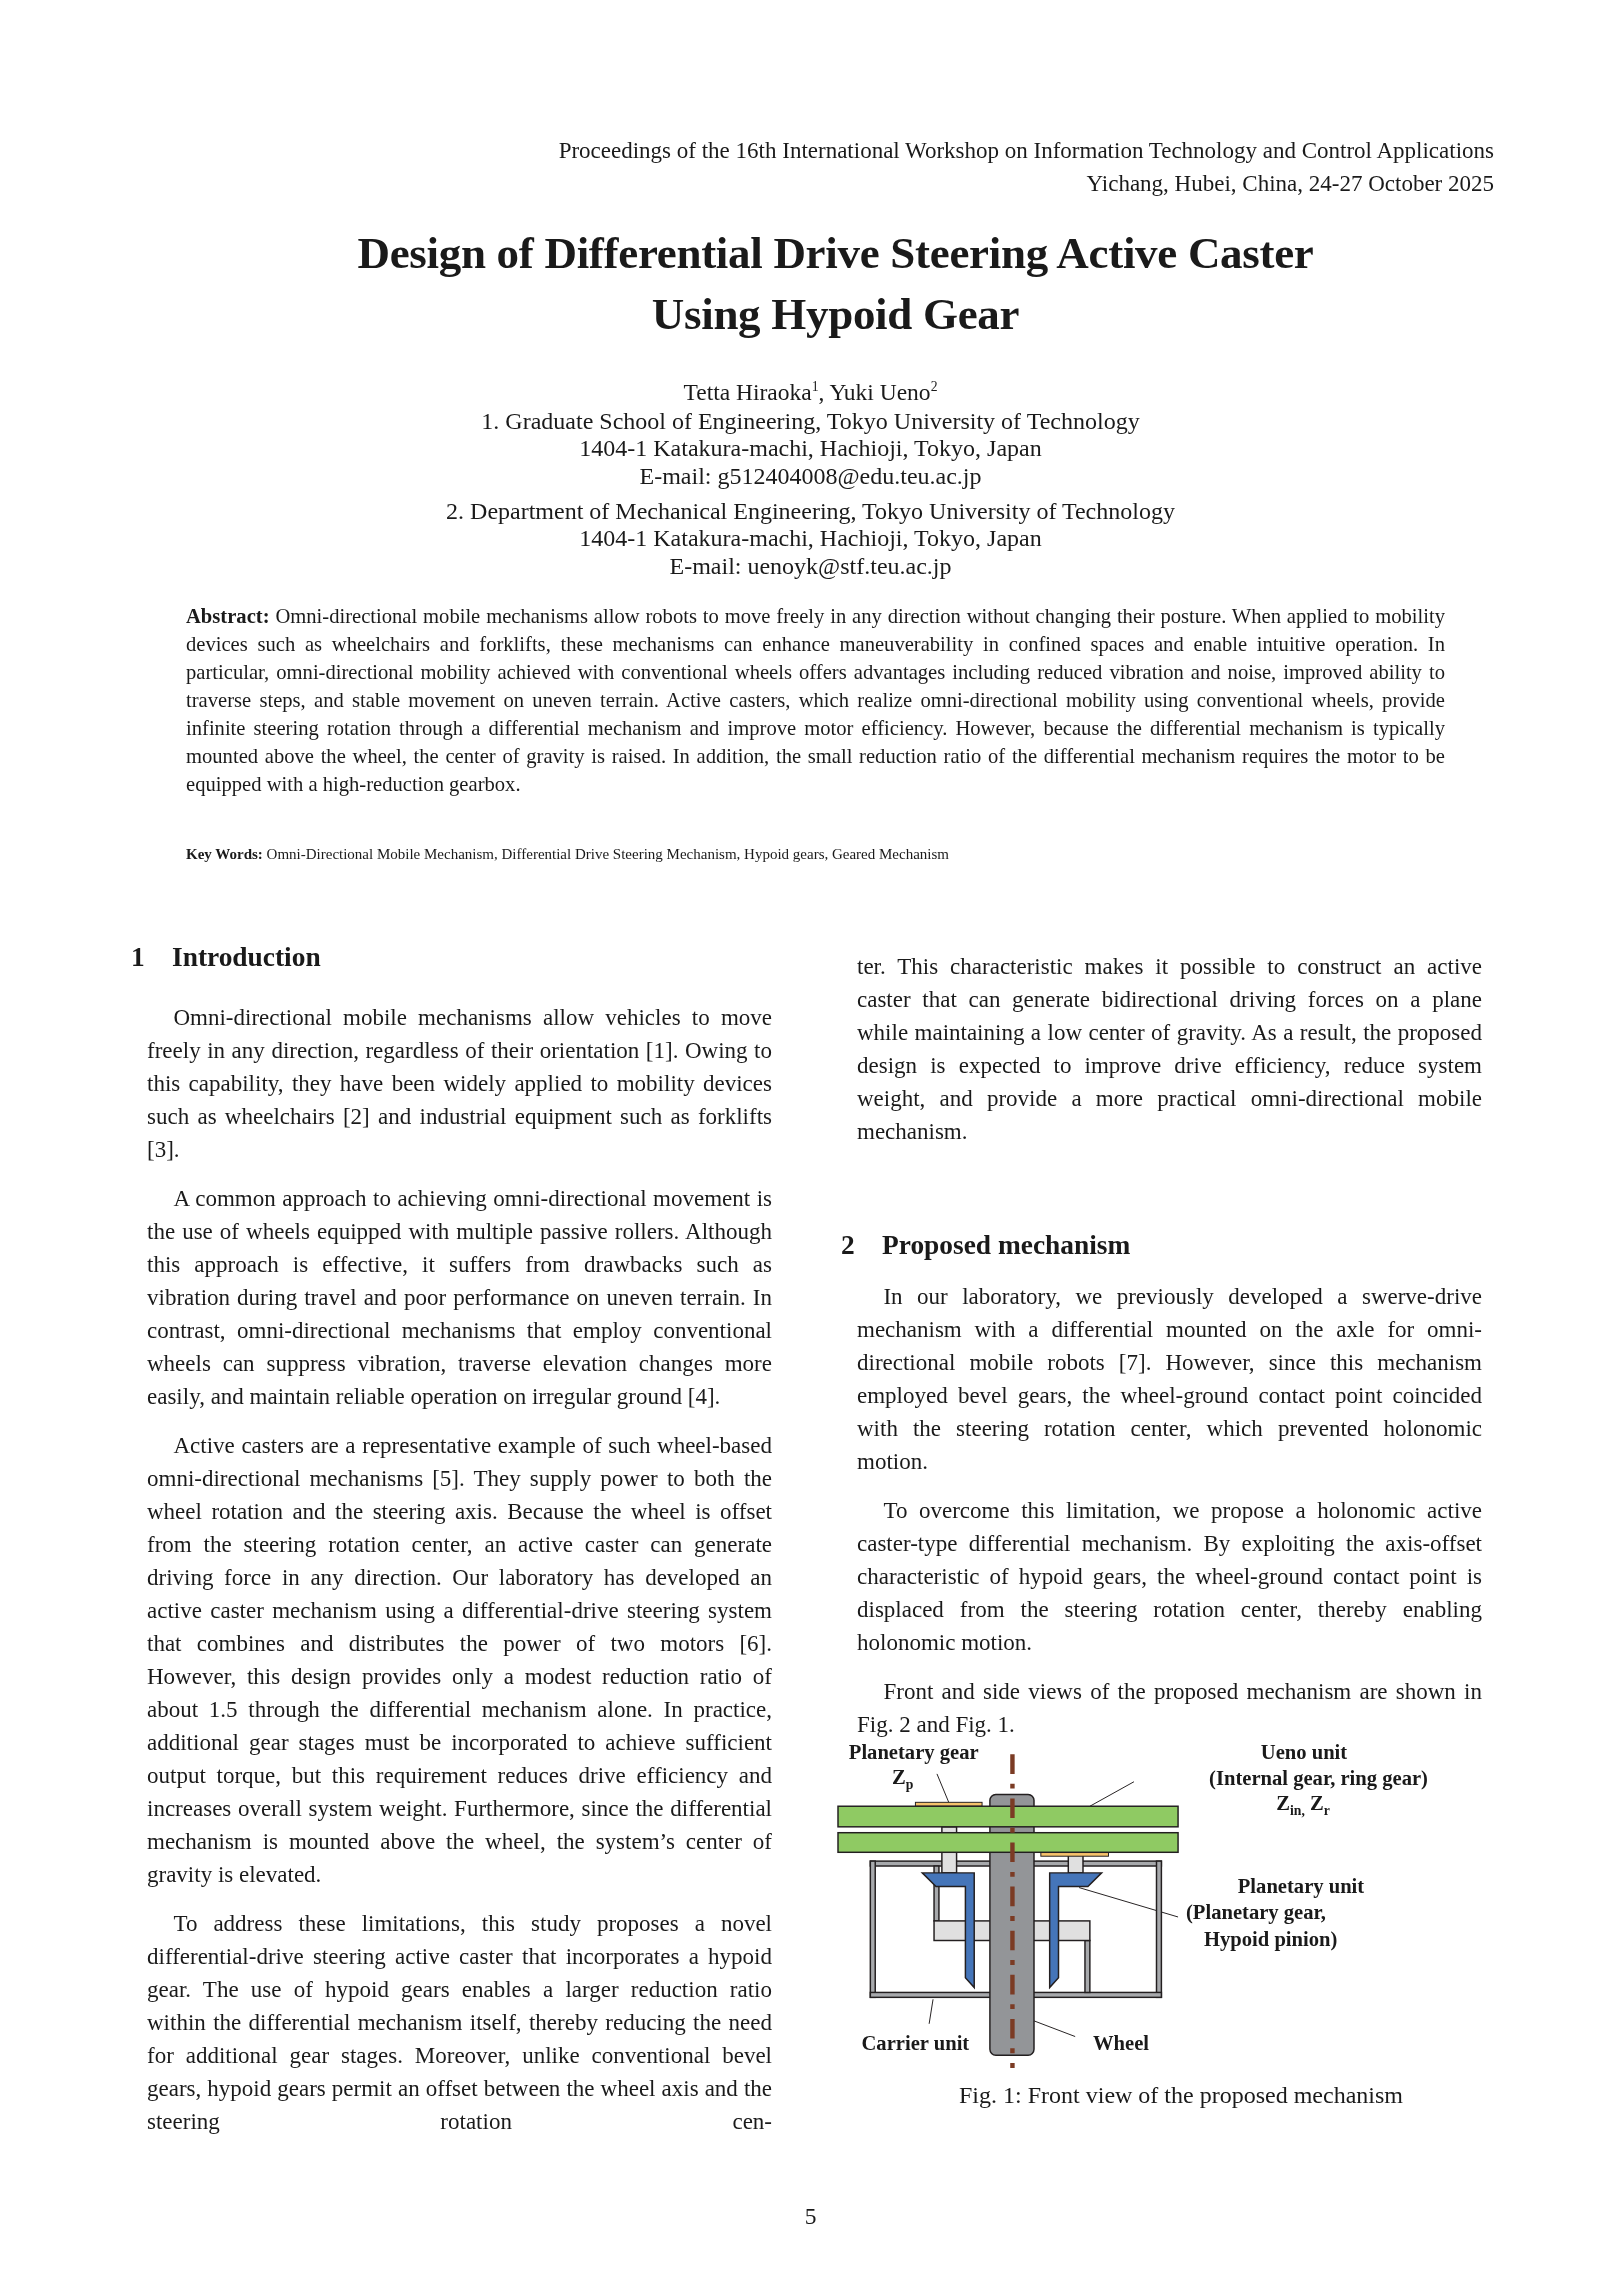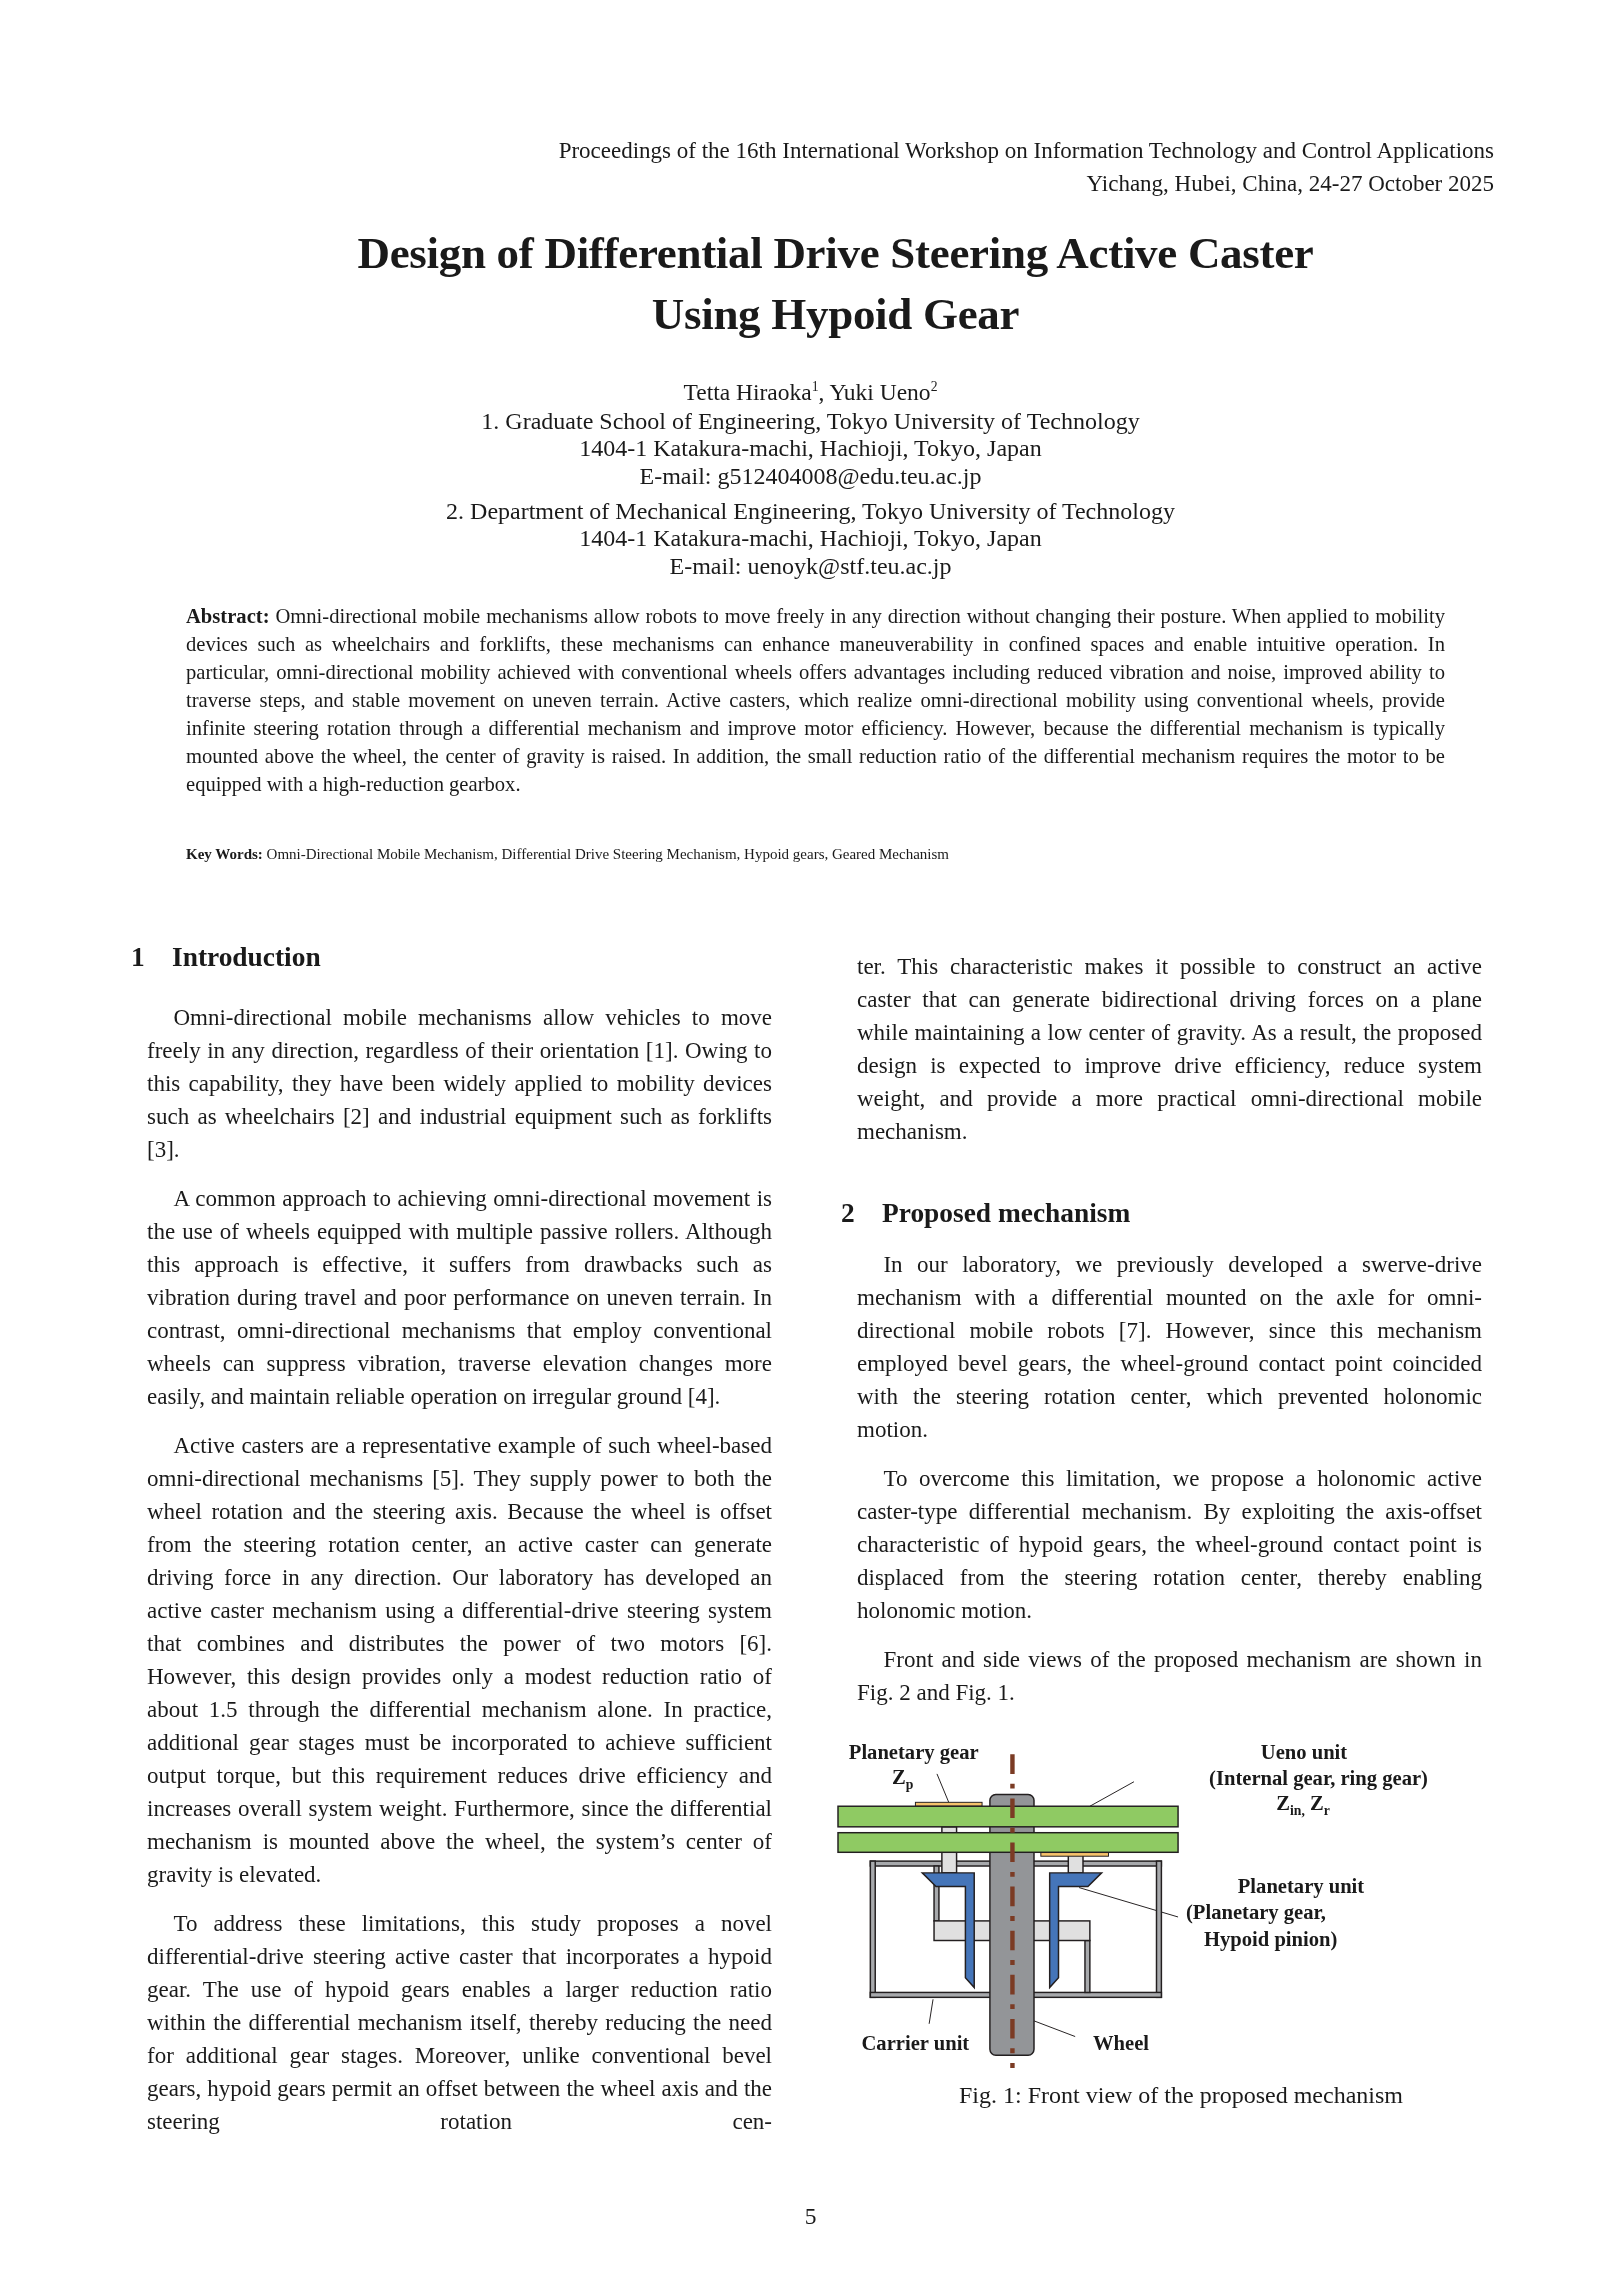--- a/index.html
+++ b/index.html
@@ -70,21 +70,21 @@
     <span class="num">1</span><span>Introduction</span>
   </div>
   <p>Omni-directional mobile mechanisms allow vehicles to move freely in any direction, regardless of their orientation [1]. Owing to this capability, they have been widely applied to mobility devices such as wheelchairs [2] and industrial equipment such as forklifts [3].</p>
   <p>A common approach to achieving omni-directional movement is the use of wheels equipped with multiple passive rollers.  Although this approach is effective, it suffers from drawbacks such as vibration during travel and poor performance on uneven terrain.  In contrast, omni-directional mechanisms that employ conventional wheels can suppress vibration, traverse elevation changes more easily, and maintain reliable operation on irregular ground [4].</p>
   <p>Active casters are a representative example of such wheel-based omni-directional mechanisms [5]. They supply power to both the wheel rotation and the steering axis.  Because the wheel is offset from the steering rotation center, an active caster can generate driving force in any direction.  Our laboratory has developed an active caster mechanism using a differential-drive steering system that combines and distributes the power of two motors [6].  However, this design provides only a modest reduction ratio of about 1.5 through the differential mechanism alone.  In practice, additional gear stages must be incorporated to achieve sufficient output torque, but this requirement reduces drive efficiency and increases overall system weight. Furthermore, since the differential mechanism is mounted above the wheel, the system’s center of gravity is elevated.</p>
   <p style="text-align-last: justify;">To address these limitations, this study proposes a novel differential-drive steering active caster that incorporates a hypoid gear. The use of hypoid gears enables a larger reduction ratio within the differential mechanism itself, thereby reducing the need for additional gear stages. Moreover, unlike conventional bevel gears, hypoid gears permit an offset between the wheel axis and the steering rotation cen-</p>
 </div>
 
 <div class="abs col" style="left:841px; top:934px;">
   <p class="noindent">ter.  This characteristic makes it possible to construct an active caster that can generate bidirectional driving forces on a plane while maintaining a low center of gravity. As a result, the proposed design is expected to improve drive efficiency, reduce system weight, and provide a more practical omni-directional mobile mechanism.</p>
-  <div class="sec" style="margin-top:49px; margin-bottom:17.6px;">
+  <div class="sec" style="margin-top:81px; margin-bottom:17.6px;">
     <span class="num">2</span><span>Proposed mechanism</span>
   </div>
   <p>In our laboratory, we previously developed a swerve-drive mechanism with a differential mounted on the axle for omni-directional mobile robots [7].  However, since this mechanism employed bevel gears, the wheel-ground contact point coincided with the steering rotation center, which prevented holonomic motion.</p>
   <p>To overcome this limitation, we propose a holonomic active caster-type differential mechanism.  By exploiting the axis-offset characteristic of hypoid gears, the wheel-ground contact point is displaced from the steering rotation center, thereby enabling holonomic motion.</p>
   <p>Front and side views of the proposed mechanism are shown in Fig. 2 and Fig. 1.</p>
 </div>
 
 <div class="abs" style="left:838px; top:1715px; width:686px; height:353px;">
   <svg width="686" height="353" viewBox="855 1750 700 360" style="position:absolute; left:0; top:0; overflow:visible;">
 

